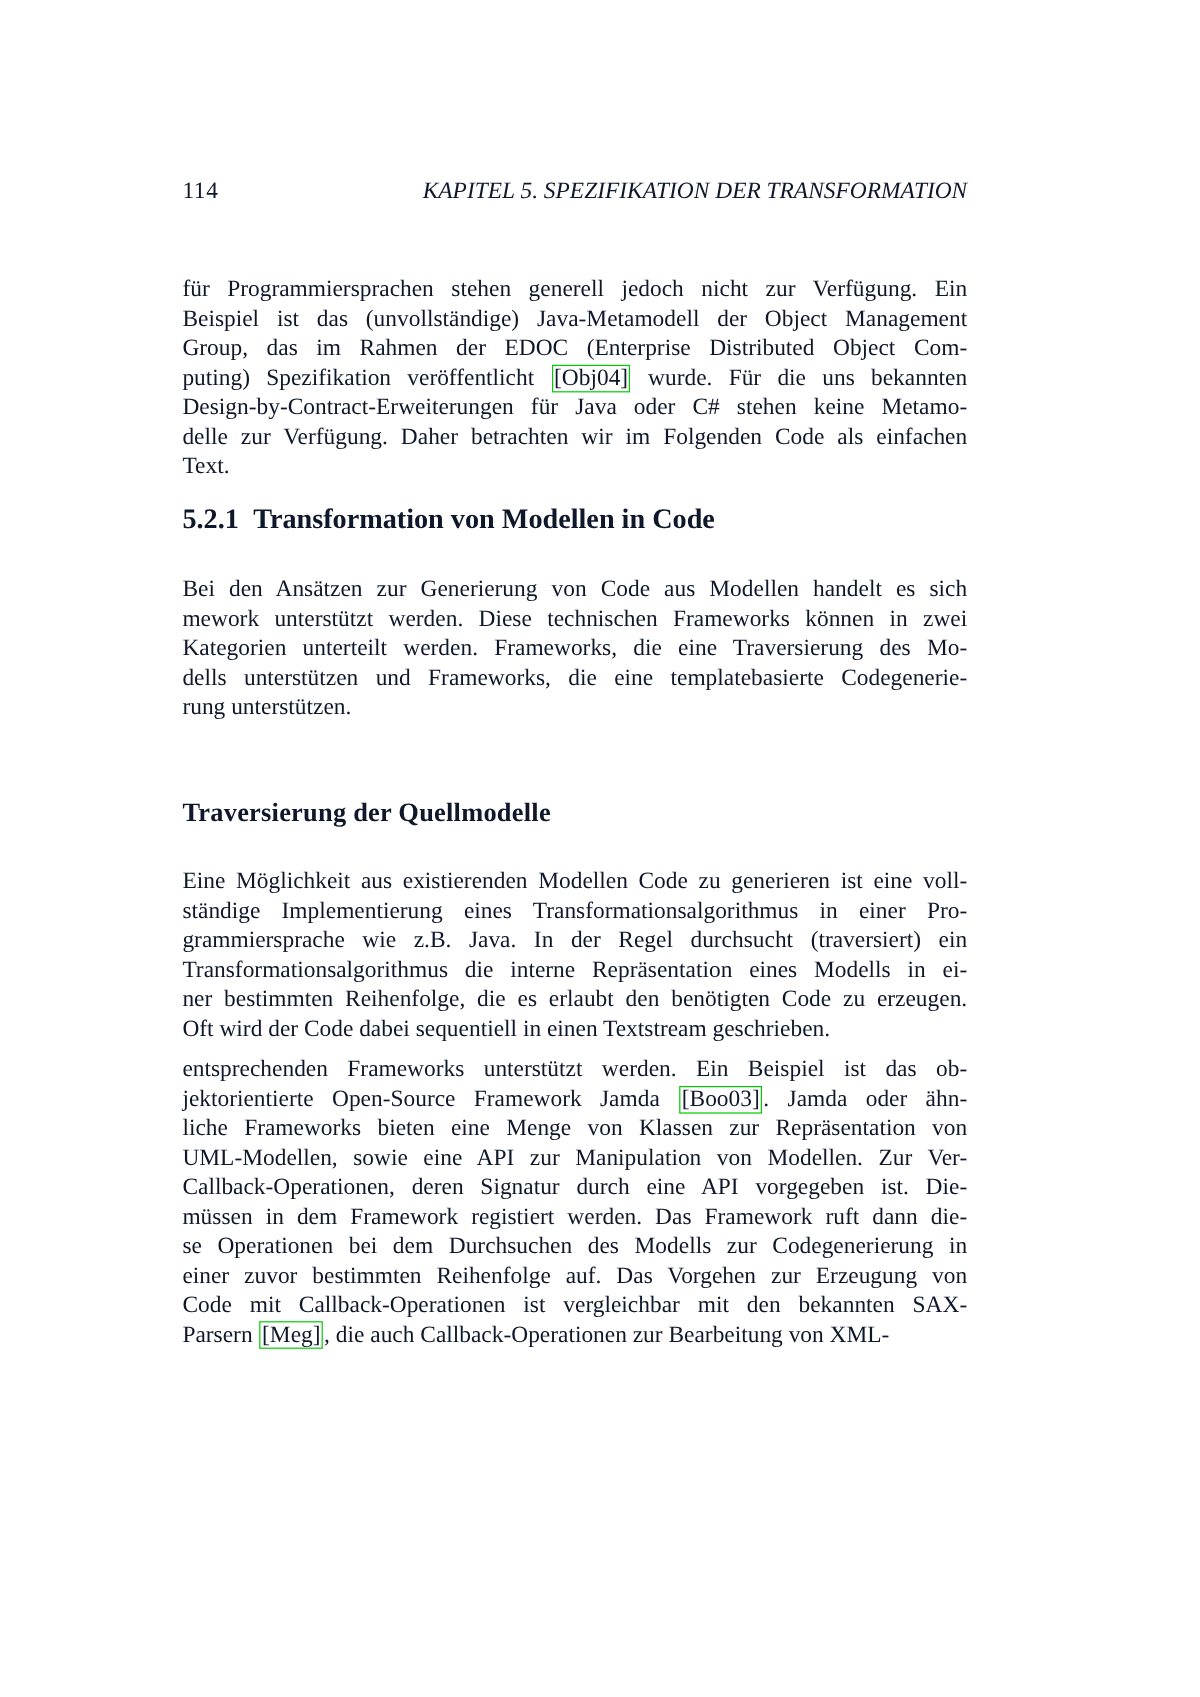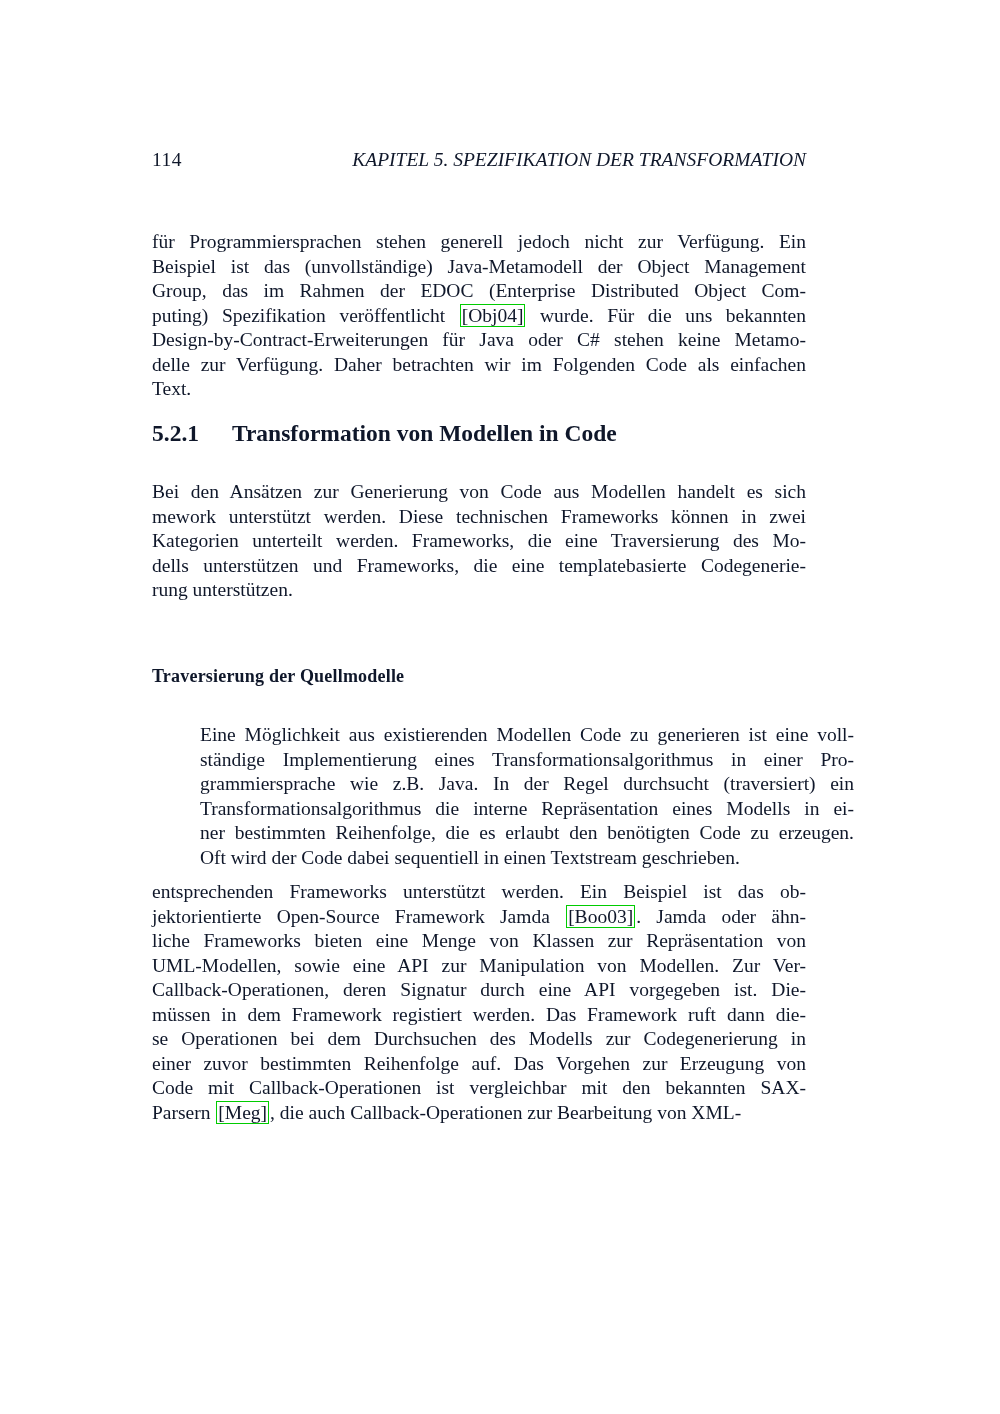--- a/index.html
+++ b/index.html
@@ -46,32 +46,32 @@
     text-align-last: left;
   }
   .section-heading {
     top: 419px;
     font-weight: bold;
     font-size: 23.5px;
     line-height: 28px;
   }
   .section-heading .secnum {
     display: inline-block;
-    margin-right: 33px;
+    margin-right: 12px;
   }
   .subsection-heading {
     top: 664px;
     font-weight: bold;
-    font-size: 18px;
+    font-size: 22px;
     line-height: 25px;
     letter-spacing: 0.2px;
   }
   #para-0 { top: 202px; margin-top: 28px; }
   #para-1 { top: 480px; }
-  #para-2 { top: 723px; margin-left: 48px; }
+  #para-2 { top: 723px; }
   #para-3 { top: 880px; }
   .cite {
     border: 1.6px solid var(--cite-border, #00cc00);
     padding: 0 1px;
     margin: 0 1px;
     cursor: pointer;
   }
 </style>
 </head>
 <body>

